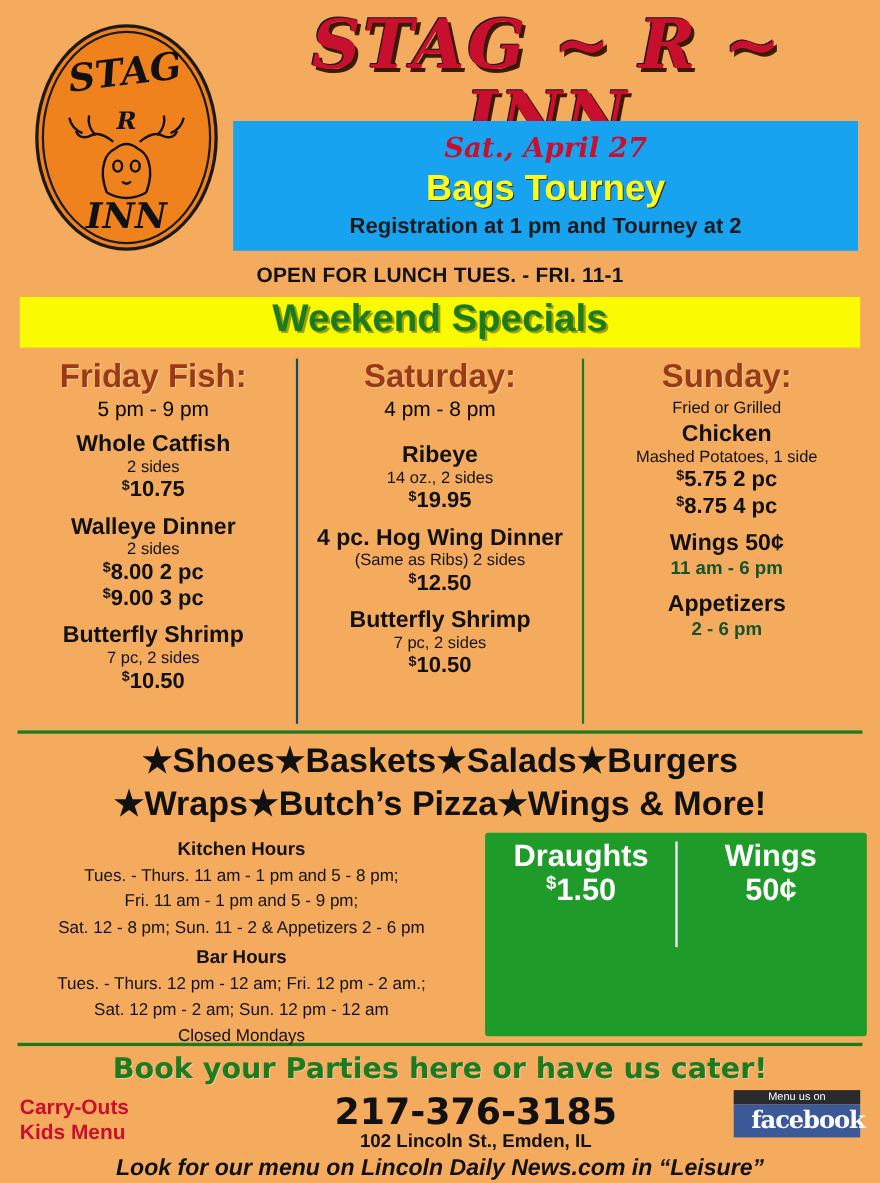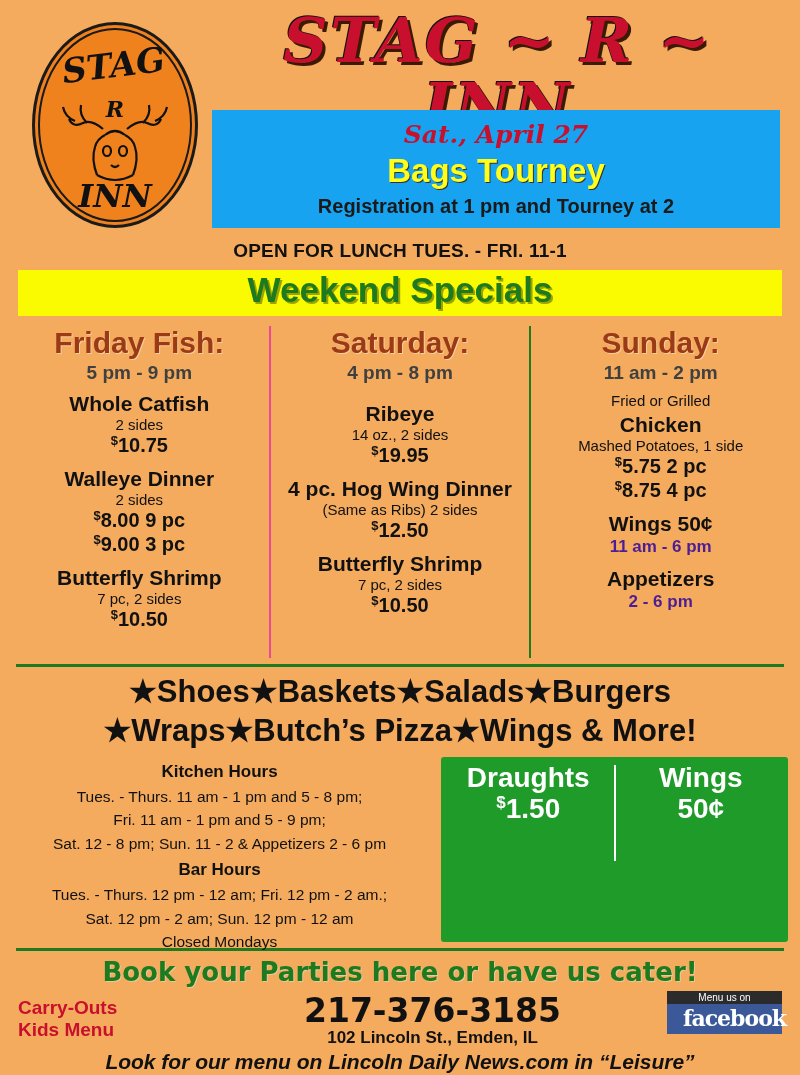--- a/index.html
+++ b/index.html
@@ -69,34 +69,34 @@
   .specials-banner span{
     font-size:35px;font-weight:bold;color:#1E7A1E;
     text-shadow:2px 2px 0 #9aa300;
   }
 
   
   .cols{
     display:flex;margin:10px 10px 0 10px;height:332px;
   }
   .col{flex:1;text-align:center;position:relative;padding:0 6px;}
-  .col.mid{border-left:2px solid #ec4899;border-right:2px solid #1E7A1E;}
+  .col.mid{border-left:2px solid #0c4a6e;border-right:2px solid #1E7A1E;}
   .col-title{
     font-size:30px;font-weight:bold;color:#9B3A16;
     text-shadow:1px 1px 0 #f6cf9c;
     margin:0 0 2px 0;
   }
   .col-hours{
-    font-size:19px;font-weight:bold;color:#404040;margin-bottom:8px;
+    font-size:19px;font-weight:normal;color:#000000;margin-bottom:8px;
   }
   .item-name{font-size:21px;font-weight:bold;color:#111;margin-top:4px;}
   .item-sub{font-size:15px;color:#111;}
   .item-price{font-size:20px;font-weight:bold;color:#111;margin-top:1px;}
   .item-price sup{font-size:13px;vertical-align:top;line-height:1;}
-  .item-note{font-size:17px;font-weight:bold;color:#4c1d95;margin-top:1px;}
+  .item-note{font-size:17px;font-weight:bold;color:#14532d;margin-top:1px;}
   .spacer6{height:6px;}
 
   
   .rule{height:3px;background:#1E7A1E;margin:6px 16px;}
 
   
   .stars{
     text-align:center;margin-top:4px;
   }
   .stars div{
@@ -226,21 +226,21 @@
         <div class="item-name">Whole Catfish</div>
         <div class="item-sub">2 sides</div>
         <div class="item-price"><sup>$</sup><span>10.75</span></div>
       </div>
 
       <div class="spacer6"></div>
 
       <div>
         <div class="item-name">Walleye Dinner</div>
         <div class="item-sub">2 sides</div>
-        <div class="item-price"><sup>$</sup><span>8.00 9 pc</span></div>
+        <div class="item-price"><sup>$</sup><span>8.00 2 pc</span></div>
         <div class="item-price"><sup>$</sup><span>9.00 3 pc</span></div>
       </div>
 
       <div class="spacer6"></div>
 
       <div>
         <div class="item-name">Butterfly Shrimp</div>
         <div class="item-sub">7 pc, 2 sides</div>
         <div class="item-price"><sup>$</sup><span>10.50</span></div>
       </div>
@@ -270,21 +270,20 @@
 
       <div>
         <div class="item-name">Butterfly Shrimp</div>
         <div class="item-sub">7 pc, 2 sides</div>
         <div class="item-price"><sup>$</sup><span>10.50</span></div>
       </div>
     </div>
 
     <div class="col">
       <div class="col-title">Sunday:</div>
-      <div class="col-hours">11 am - 2 pm</div>
 
       <div>
         <div class="item-sub">Fried or Grilled</div>
         <div class="item-name">Chicken</div>
         <div class="item-sub">Mashed Potatoes, 1 side</div>
         <div class="item-price"><sup>$</sup><span>5.75 2 pc</span></div>
         <div class="item-price"><sup>$</sup><span>8.75 4 pc</span></div>
       </div>
 
       <div class="spacer6"></div>

